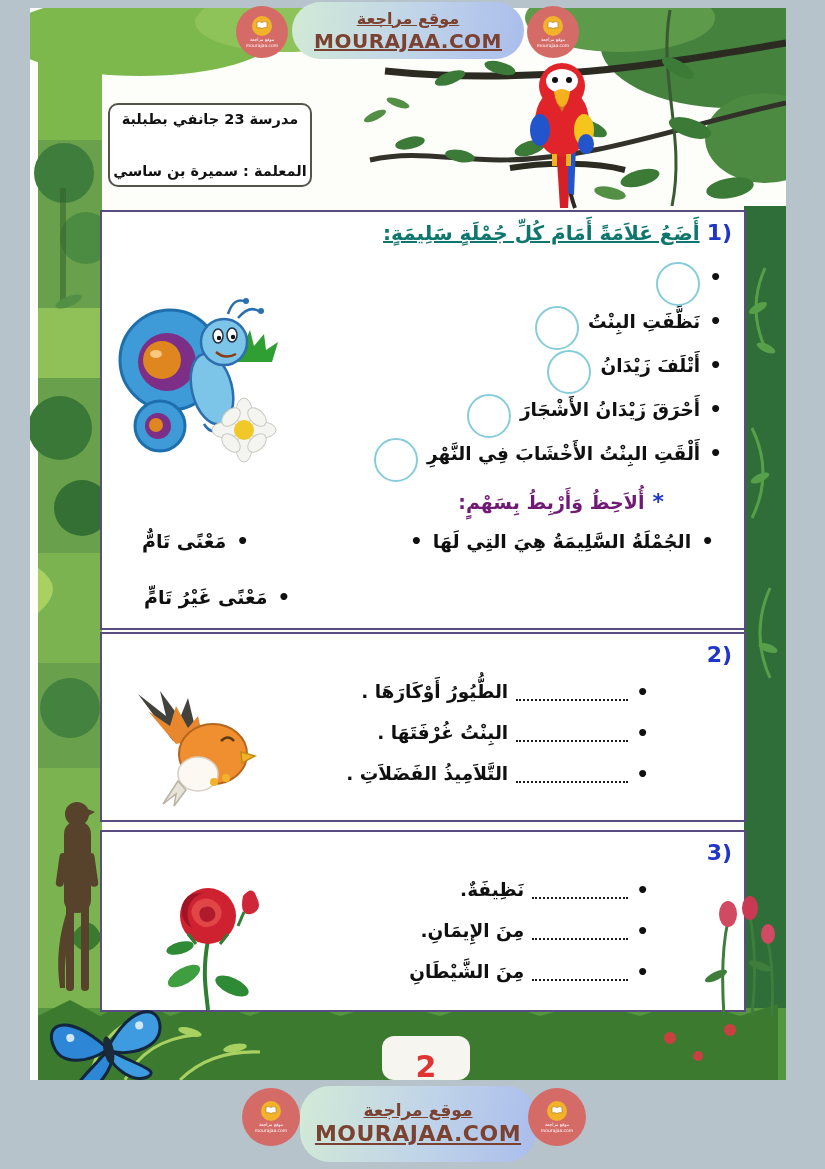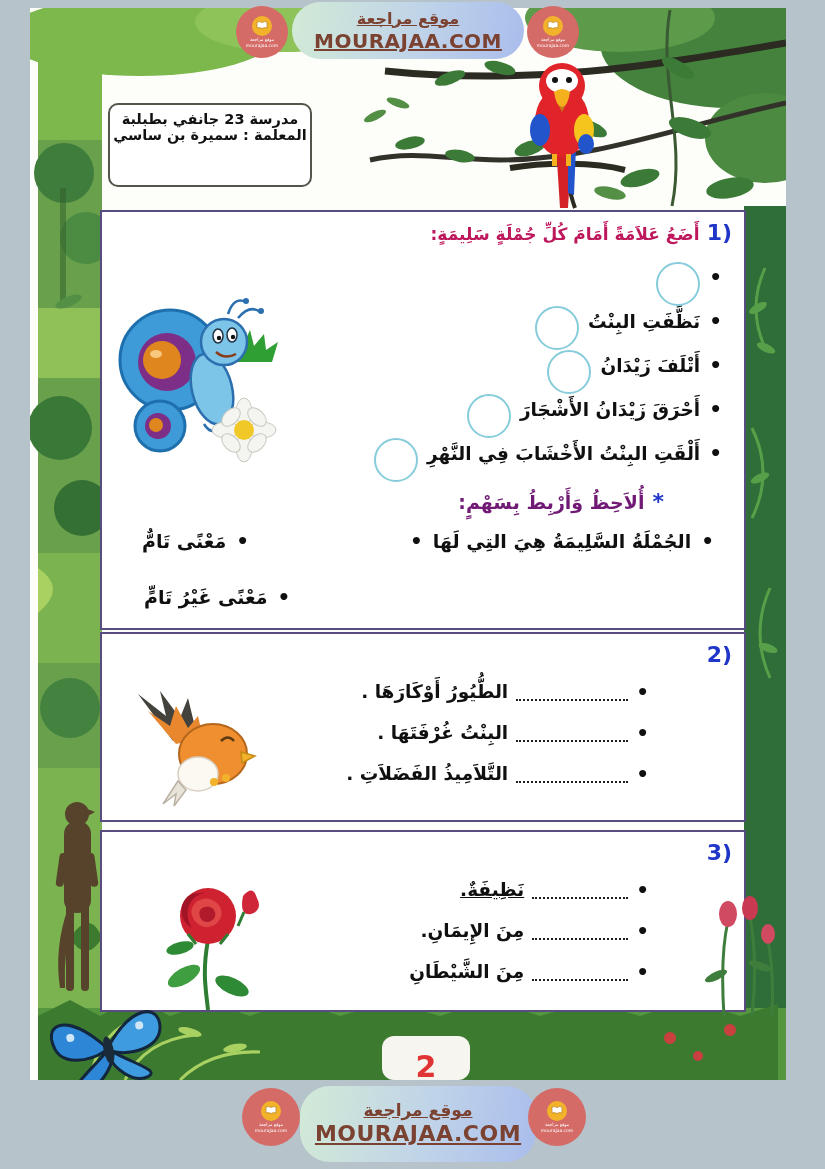--- a/index.html
+++ b/index.html
@@ -17,52 +17,52 @@
   .brand-pill{position:absolute;border-radius:30px;background:linear-gradient(100deg,#d2ead6 0%,#bfd3e9 55%,#aabdec 100%);
     display:flex;flex-direction:column;align-items:center;justify-content:center;z-index:10;}
   .brand-ar{color:#7b4231;font-weight:bold;text-decoration:underline;line-height:1.25;}
   .brand-en{color:#7b4231;font-weight:bold;text-decoration:underline;letter-spacing:.5px;line-height:1.2;}
   .badge{position:absolute;border-radius:50%;background:#d56b67;z-index:10;display:flex;flex-direction:column;align-items:center;justify-content:center;gap:1px;}
   .badge .dot{width:20px;height:20px;border-radius:50%;background:#f2b32a;display:flex;align-items:center;justify-content:center;}
   .badge .tiny{color:#fff;font-size:4.5px;line-height:1.2;text-align:center;white-space:nowrap;}
 
   
   .school-box{position:absolute;left:78px;top:95px;width:204px;height:84px;background:#fff;border:2px solid #54544a;
-    border-radius:10px;z-index:2;display:flex;flex-direction:column;justify-content:flex-start;align-items:center;padding:6px 6px;box-sizing:border-box;}
+    border-radius:10px;z-index:2;display:flex;flex-direction:column;justify-content:space-between;align-items:center;padding:6px 6px;box-sizing:border-box;}
   .school-box div{font-weight:bold;color:#111;font-size:14.5px;direction:rtl;white-space:nowrap;}
 
   
   .panel{position:absolute;left:70px;width:646px;background:#fff;border:2.5px solid #584c80;z-index:2;box-sizing:border-box;}
   .panel1{top:202px;height:420px;}
   .panel2{top:624px;height:190px;}
   .panel3{top:822px;height:182px;}
 
   .q-head{display:flex;direction:rtl;align-items:baseline;gap:7px;padding:8px 12px 0 10px;font-weight:bold;}
   .qnum{color:#2036c8;font-size:22px;direction:ltr;unicode-bidi:isolate;}
-  .qtitle{color:#be185d;font-size:17px;white-space:nowrap;}
+  .qtitle{color:#0f766e;font-size:20px;white-space:nowrap;text-decoration:underline;}
 
   .items1{margin:10px 22px 0 10px;}
   .item-row{display:flex;direction:rtl;align-items:center;gap:9px;font-weight:bold;color:#101010;font-size:18.5px;height:44px;}
   .bullet{font-size:20px;line-height:1;}
   .answer-circle{width:40px;height:40px;border:2.5px solid #86ccdb;border-radius:50%;flex:0 0 auto;transform:translateY(7px);}
 
   .observe-head{display:flex;direction:rtl;align-items:baseline;gap:8px;margin:14px 80px 0 0;font-weight:bold;}
   .observe-head .star{color:#2036c8;font-size:22px;}
   .observe-head .lbl{color:#701a75;font-size:19px;}
   .match-row{display:flex;direction:rtl;align-items:center;justify-content:space-between;margin:16px 30px 0 40px;
     font-weight:bold;color:#101010;font-size:19px;}
   .stem{display:flex;direction:rtl;align-items:center;gap:10px;}
   .option{display:flex;direction:rtl;align-items:center;gap:10px;}
   .option2-row{display:flex;direction:rtl;justify-content:flex-end;margin:34px 0 0 42px;font-weight:bold;color:#101010;font-size:19px;}
 
   .fill-rows{margin-top:14px;}
   .fill-row{display:flex;direction:rtl;align-items:center;gap:8px;margin:0 95px 20px 0;font-weight:bold;color:#101010;font-size:18.5px;}
   .leader{display:inline-block;width:112px;border-bottom:2.5px dotted #1c1c1c;height:.95em;flex:0 0 auto;}
   .leader.short{width:96px;}
-  .u{text-decoration:underline;}
+  .u{}
 
   .q-illustration{position:absolute;z-index:3;}
 
   
   .page-tab{position:absolute;left:352px;top:1028px;width:88px;height:44px;background:#f7f5ef;border-radius:12px;z-index:4;
     display:flex;align-items:flex-end;justify-content:center;}
   .page-tab span{color:#e03434;font-size:30px;font-weight:bold;line-height:.9;}
 </style>
 </head>
 <body>

